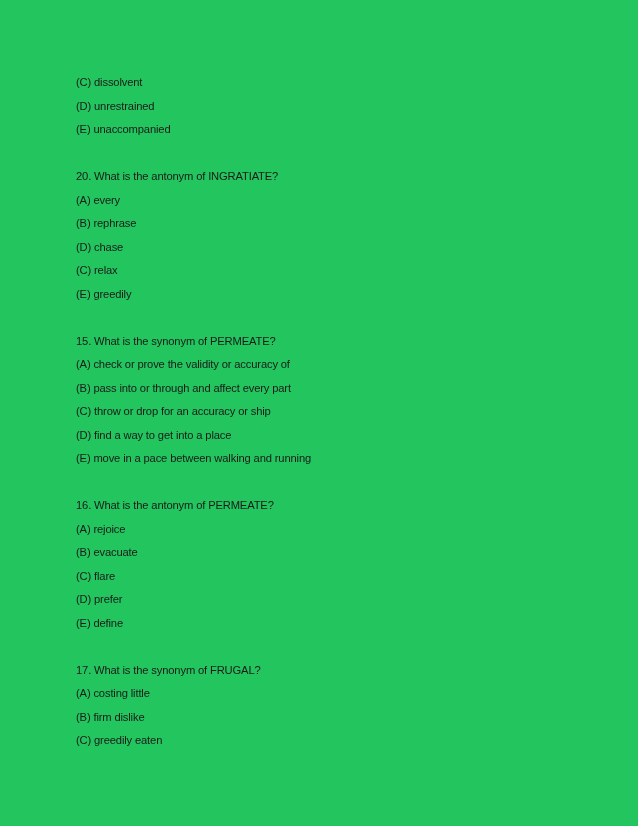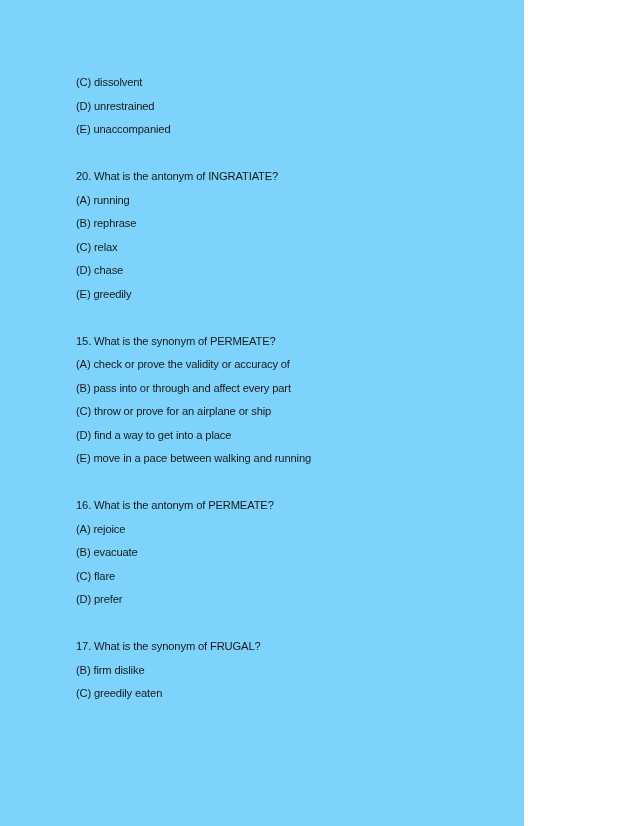--- a/index.html
+++ b/index.html
@@ -1,19 +1,19 @@
 <!DOCTYPE html>
 <html><head>
   <meta charset="utf-8">
   <style>
     html, body { margin: 0; padding: 0; background: #ffffff; }
     body { width: 638px; height: 826px; overflow: hidden; position: relative; }
     .page {
-      position: absolute; left: 0; top: 0; width: 524px; height: 826px;
-      background: #7dd3fc;
+      position: absolute; left: 0; top: 0; width: 638px; height: 826px;
+      background: #22c55e;
     }
     .content {
       position: absolute; left: 76px; top: 74px;
       font-family: "Liberation Sans", sans-serif;
       font-size: 11.2px; color: #1a1a1a;
       letter-spacing: -0.15px;
     }
     .line { height: 23.5px; line-height: 16px; white-space: nowrap; }
     .gap { height: 23.5px; }
     .block { margin: 0; padding: 0; }
@@ -26,47 +26,49 @@
 
     <div class="block">
       <div class="line">(C) dissolvent</div>
       <div class="line">(D) unrestrained</div>
       <div class="line">(E) unaccompanied</div>
     </div>
     <div class="gap"></div>
 
     <div class="block">
       <div class="line">20. What is the antonym of INGRATIATE?</div>
-      <div class="line">(A) running</div>
+      <div class="line">(A) every</div>
       <div class="line">(B) rephrase</div>
+      <div class="line">(D) chase</div>
       <div class="line">(C) relax</div>
-      <div class="line">(D) chase</div>
       <div class="line">(E) greedily</div>
     </div>
     <div class="gap"></div>
 
     <div class="block">
       <div class="line">15. What is the synonym of PERMEATE?</div>
       <div class="line">(A) check or prove the validity or accuracy of</div>
       <div class="line">(B) pass into or through and affect every part</div>
-      <div class="line">(C) throw or prove for an airplane or ship</div>
+      <div class="line">(C) throw or drop for an accuracy or ship</div>
       <div class="line">(D) find a way to get into a place</div>
       <div class="line">(E) move in a pace between walking and running</div>
     </div>
     <div class="gap"></div>
 
     <div class="block">
       <div class="line">16. What is the antonym of PERMEATE?</div>
       <div class="line">(A) rejoice</div>
       <div class="line">(B) evacuate</div>
       <div class="line">(C) flare</div>
       <div class="line">(D) prefer</div>
+      <div class="line">(E) define</div>
     </div>
     <div class="gap"></div>
 
     <div class="block">
       <div class="line">17. What is the synonym of FRUGAL?</div>
+      <div class="line">(A) costing little</div>
       <div class="line">(B) firm dislike</div>
       <div class="line">(C) greedily eaten</div>
     </div>
 
   </div>
 </div>
 
 </body></html>

